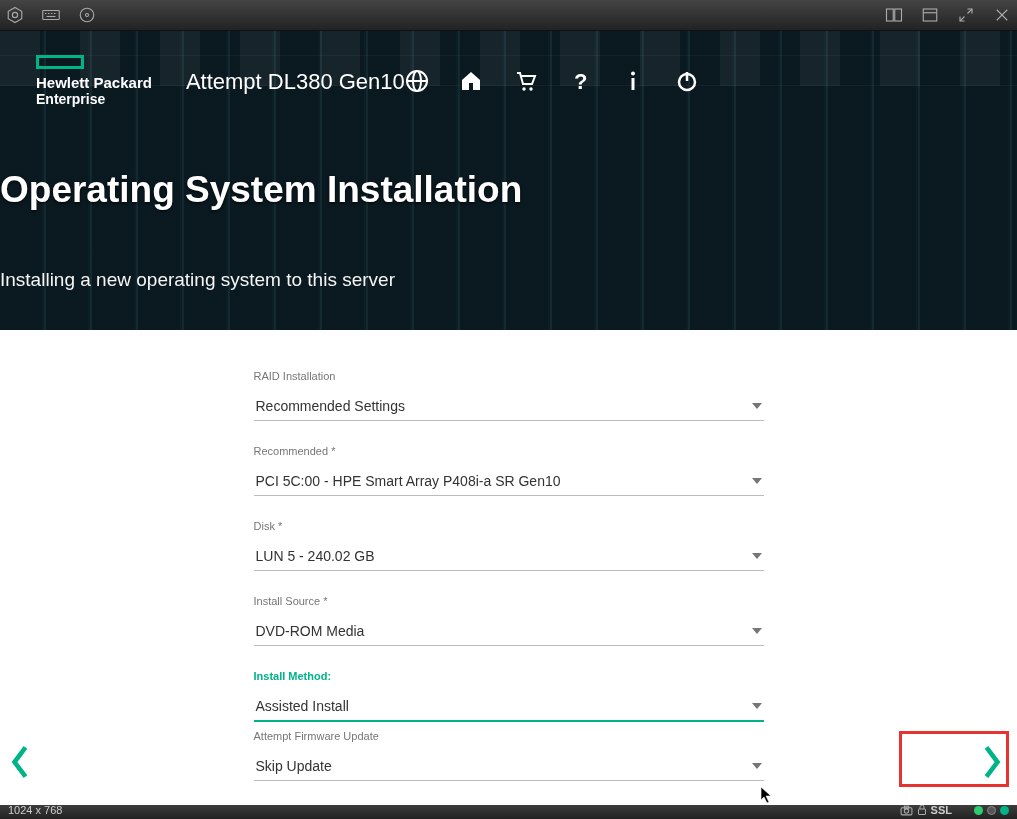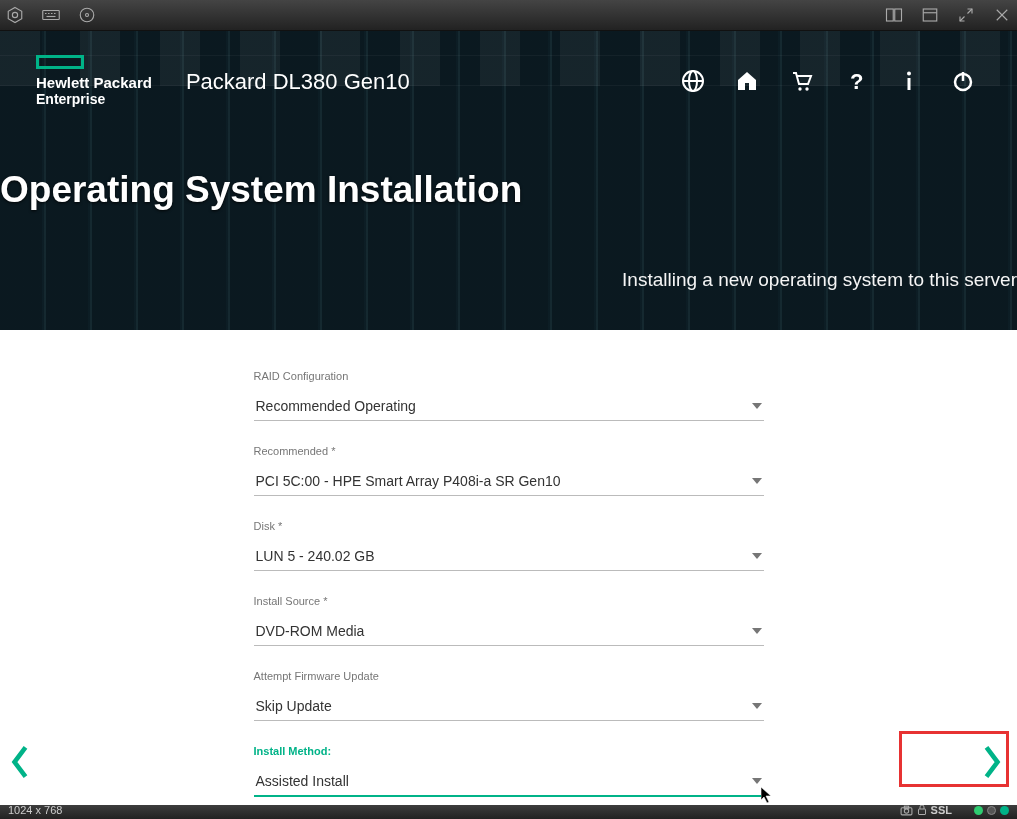--- a/index.html
+++ b/index.html
@@ -28,42 +28,42 @@
     position: relative;
   }
   .banner::before {
     content:"";
     position:absolute; top:0; left:0; right:0; height:55px;
     background: repeating-linear-gradient(90deg, rgba(255,255,255,0.05) 0, rgba(255,255,255,0.05) 40px, transparent 40px, transparent 80px),
                 repeating-linear-gradient(0deg, rgba(255,255,255,0.04) 0, rgba(255,255,255,0.04) 1px, transparent 1px, transparent 30px);
     pointer-events:none;
   }
   .banner-header {
-    display: flex; align-items: center; justify-content: space-between;
+    display: flex; align-items: center; 
     padding: 18px 42px 0 36px; height: 82px;
     position: relative; z-index:2;
   }
   .brand { display: flex; align-items: flex-start; gap: 24px; }
   .hpe-logo { display:flex; flex-direction:column; gap:6px; }
   .hpe-rect { width: 48px; height: 14px; border: 3px solid #00b388; }
   .hpe-text { font-size: 15px; font-weight: bold; color: #fff; line-height: 1.05; }
   .hpe-sub  { font-size: 14px; color: #fff; font-weight: bold; }
   .product-name { font-size: 22px; color: #fff; font-weight: 400; margin-left: 10px; margin-top: 14px; }
   .header-icons { display:flex; gap: 30px; align-items:center; }
   .hicon { width: 24px; height: 24px; display:flex; align-items:center; justify-content:center; cursor:pointer; }
   .hicon svg { width:24px; height:24px; fill:#fff; }
 
   .banner-title {
     text-align:left; font-size: 37px; font-weight: bold; color:#fff;
     text-shadow: 0 1px 3px rgba(0,0,0,0.8);
     margin-top: 56px;
     position: relative; z-index:2;
   }
   .banner-sub {
-    text-align:right; font-size: 19px; color:#f5f5f5;
+    text-align:left; font-size: 19px; color:#f5f5f5;
     margin-top: 58px;
     position: relative; z-index:2;
   }
 
   .form-area {
     width: 100%; padding: 40px 0 0 0;
     display:flex; justify-content:center;
     background:#fff;
   }
   .form-inner { width: 510px; }
@@ -179,21 +179,21 @@
   <div class="banner">
     <div class="banner-header">
       <div class="brand">
         <div class="hpe-logo">
           <div class="hpe-rect"></div>
           <div>
             <div class="hpe-text">Hewlett Packard</div>
             <div class="hpe-sub">Enterprise</div>
           </div>
         </div>
-        <div class="product-name">Packard DL380 Gen10</div>
+        <div class="product-name">Attempt DL380 Gen10</div>
       </div>
       <div class="header-icons">
         <span class="hicon">
           <svg viewBox="0 0 24 24">
               <circle cx="12" cy="12" r="10" fill="none" stroke="#fff" stroke-width="2"></circle>
               <ellipse cx="12" cy="12" rx="4" ry="10" fill="none" stroke="#fff" stroke-width="2"></ellipse>
               <line x1="2" y1="12" x2="22" y2="12" stroke="#fff" stroke-width="2"></line>
             </svg>
         </span>
         <span class="hicon">
@@ -228,23 +228,23 @@
       </div>
     </div>
     <div class="banner-title">Operating System Installation</div>
     <div class="banner-sub">Installing a new operating system to this server</div>
   </div>
 
   <div class="form-area">
     <div class="form-inner">
 
       <div class="field">
-        <span class="field-label">RAID Configuration</span>
-        <div class="select">
-          <span>Recommended Operating</span>
+        <span class="field-label">RAID Installation</span>
+        <div class="select">
+          <span>Recommended Settings</span>
           <span class="caret"></span>
         </div>
       </div>
 
       <div class="field">
         <span class="field-label">Recommended *</span>
         <div class="select">
           <span>PCI 5C:00 - HPE Smart Array P408i-a SR Gen10</span>
           <span class="caret"></span>
         </div>
@@ -255,36 +255,36 @@
         <div class="select">
           <span>LUN 5 - 240.02 GB</span>
           <span class="caret"></span>
         </div>
       </div>
 
       <div class="field">
         <span class="field-label">Install Source *</span>
         <div class="select">
           <span>DVD-ROM Media</span>
-          <span class="caret"></span>
-        </div>
-      </div>
-
-      <div class="field">
-        <span class="field-label">Attempt Firmware Update</span>
-        <div class="select">
-          <span>Skip Update</span>
           <span class="caret"></span>
         </div>
       </div>
 
       <div class="field" style="margin-bottom:8px;">
         <span class="field-label active">Install Method:</span>
         <div class="select active">
           <span>Assisted Install</span>
+          <span class="caret"></span>
+        </div>
+      </div>
+
+      <div class="field">
+        <span class="field-label">Attempt Firmware Update</span>
+        <div class="select">
+          <span>Skip Update</span>
           <span class="caret"></span>
         </div>
       </div>
 
     </div>
   </div>
 
   <div class="nav-arrow left">
     <svg viewBox="0 0 24 40">
         <polyline points="18,4 6,20 18,36"></polyline>

